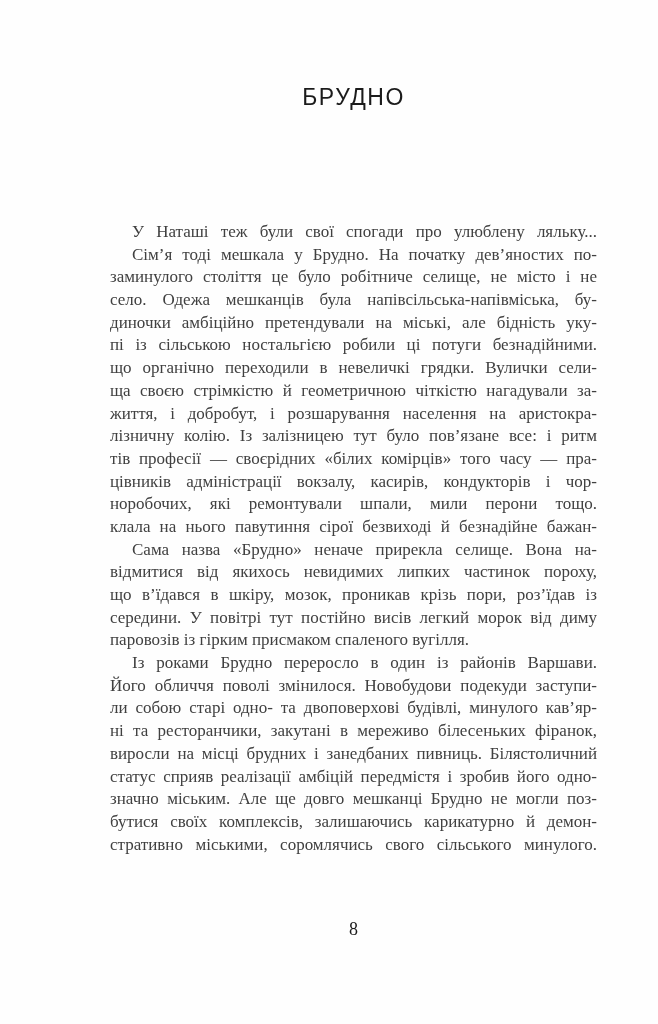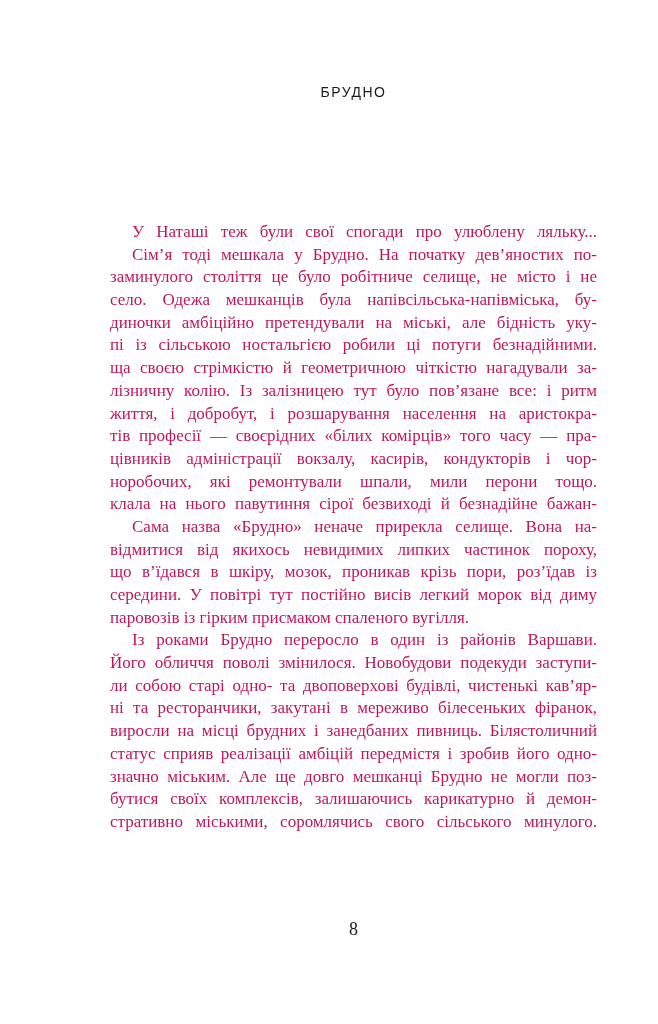--- a/index.html
+++ b/index.html
@@ -16,33 +16,33 @@
     color: #1b1b1b;
     overflow: hidden;
   }
   .chapter-title {
     position: absolute;
     left: 110px;
     top: 84px;
     width: 487px;
     text-align: center;
     font-family: "Liberation Sans", sans-serif;
-    font-size: 14px;
+    font-size: 23px;
     font-weight: 400;
     letter-spacing: 1.5px;
     color: #1b1b1b;
   }
   .page-text {
     position: absolute;
     left: 110px;
     top: 221px;
     width: 487px;
     font-size: 17px;
     line-height: 22.7px;
-    color: #be185d;
+    color: #404040;
   }
   .line {
     text-align: justify;
     text-align-last: justify;
     white-space: normal;
     height: 22.7px;
     overflow: visible;
   }
   .line.indent {
     text-indent: 22px;
@@ -67,35 +67,36 @@
 <div class="page">
   <div class="chapter-title">БРУДНО</div>
 
   <div class="page-text">
       <div class="line indent">У Наташі теж були свої спогади про улюблену ляльку...</div>
       <div class="line indent">Сім’я тоді мешкала у Брудно. На початку дев’яностих по-</div>
       <div class="line">заминулого століття це було робітниче селище, не місто і не</div>
       <div class="line">село. Одежа мешканців була напівсільська-напівміська, бу-</div>
       <div class="line">диночки амбіційно претендували на міські, але бідність уку-</div>
       <div class="line">пі із сільською ностальгією робили ці потуги безнадійними.</div>
+      <div class="line">що органічно переходили в невеличкі грядки. Вулички сели-</div>
       <div class="line">ща своєю стрімкістю й геометричною чіткістю нагадували за-</div>
+      <div class="line">життя, і добробут, і розшарування населення на аристокра-</div>
       <div class="line">лізничну колію. Із залізницею тут було пов’язане все: і ритм</div>
-      <div class="line">життя, і добробут, і розшарування населення на аристокра-</div>
       <div class="line">тів професії — своєрідних «білих комірців» того часу — пра-</div>
       <div class="line">цівників адміністрації вокзалу, касирів, кондукторів і чор-</div>
       <div class="line">норобочих, які ремонтували шпали, мили перони тощо.</div>
       <div class="line">клала на нього павутиння сірої безвиході й безнадійне бажан-</div>
       <div class="line indent">Сама назва «Брудно» неначе прирекла селище. Вона на-</div>
       <div class="line">відмитися від якихось невидимих липких частинок пороху,</div>
       <div class="line">що в’їдався в шкіру, мозок, проникав крізь пори, роз’їдав із</div>
       <div class="line">середини. У повітрі тут постійно висів легкий морок від диму</div>
       <div class="line no-stretch">паровозів із гірким присмаком спаленого вугілля.</div>
       <div class="line indent">Із роками Брудно переросло в один із районів Варшави.</div>
       <div class="line">Його обличчя поволі змінилося. Новобудови подекуди заступи-</div>
-      <div class="line">ли собою старі одно- та двоповерхові будівлі, чистенькі кав’яр-</div>
+      <div class="line">ли собою старі одно- та двоповерхові будівлі, минулого кав’яр-</div>
       <div class="line">ні та ресторанчики, закутані в мереживо білесеньких фіранок,</div>
       <div class="line">виросли на місці брудних і занедбаних пивниць. Білястоличний</div>
       <div class="line">статус сприяв реалізації амбіцій передмістя і зробив його одно-</div>
       <div class="line">значно міським. Але ще довго мешканці Брудно не могли поз-</div>
       <div class="line">бутися своїх комплексів, залишаючись карикатурно й демон-</div>
       <div class="line">стративно міськими, соромлячись свого сільського минулого.</div>
     </div>
 
   <div class="page-number">8</div>
 </div>

